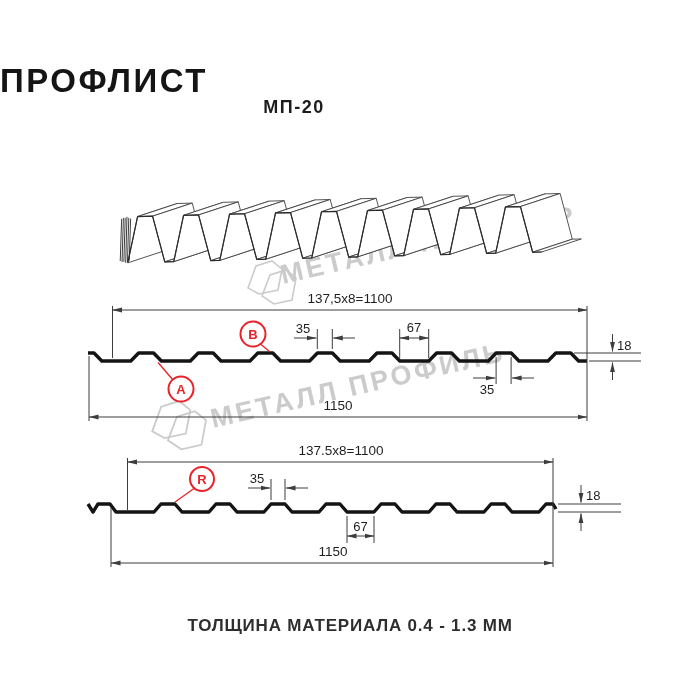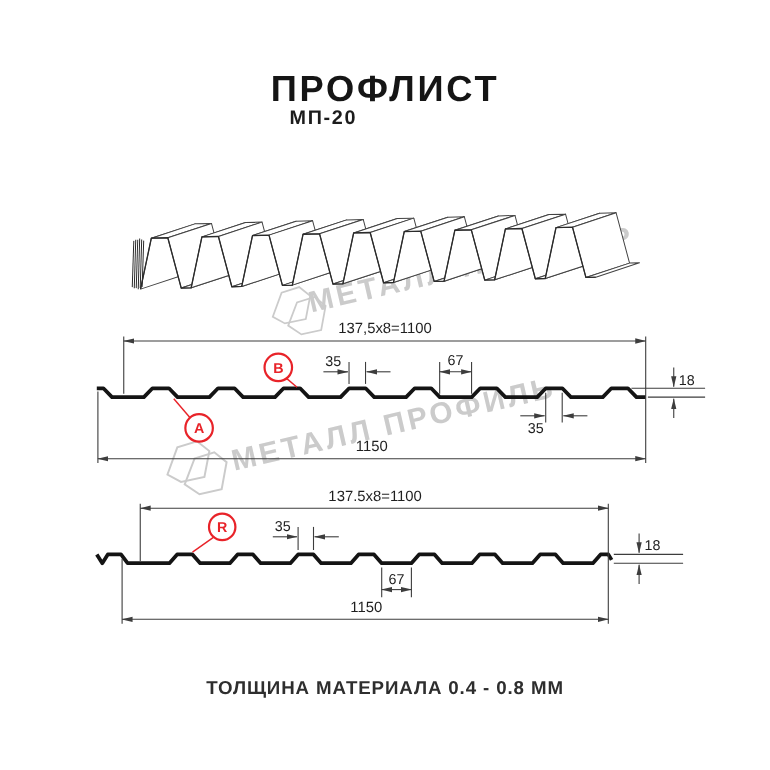--- a/index.html
+++ b/index.html
@@ -1,18 +1,18 @@
 <!DOCTYPE html>
 <html><head>
 <meta charset="utf-8">
 <style>
   html,body{margin:0;padding:0;}
   body{width:700px;height:700px;background:#ffffff;position:relative;overflow:hidden;
        font-family:"Liberation Sans",sans-serif;}
-  .title{position:absolute;top:62px;left:0;width:700px;text-align:center;
+  .title{position:absolute;top:62px;left:0;width:700px;text-align:left;
          font-size:33px;font-weight:700;letter-spacing:2.5px;color:#151515;}
   .subtitle{position:absolute;top:97px;left:0;width:588px;text-align:center;
          font-size:18px;font-weight:600;letter-spacing:1.5px;color:#1c1c1c;}
   .footer-note{position:absolute;top:616px;left:0;width:700px;text-align:center;
          font-size:17px;font-weight:600;letter-spacing:0.8px;color:#2e2e2e;}
   svg{position:absolute;top:0;left:0;}
   .dimtxt{font-size:13px;fill:#1f1f1f;}
   .dimtxt-big{font-size:13.5px;fill:#1f1f1f;}
   .redtxt{font-size:13px;fill:#e82329;font-weight:600;}
   .wmtxt{font-size:27px;font-weight:700;letter-spacing:3px;fill:#cbcbcb;}
@@ -185,13 +185,13 @@
     <text class="dimtxt" x="586" y="500">18</text>
 
     <g>
       <line x1="194" y1="488.5" x2="175" y2="502" stroke="#e82329" stroke-width="1.3"></line>
       <circle cx="202" cy="479" r="12" fill="#ffffff" stroke="#e82329" stroke-width="2"></circle>
       <text class="redtxt" x="202" y="484" text-anchor="middle">R</text>
     </g>
   </g>
 </svg>
 
-<div class="footer-note">ТОЛЩИНА МАТЕРИАЛА 0.4 - 0.8 ММ</div>
+<div class="footer-note">ТОЛЩИНА МАТЕРИАЛА 0.4 - 1.3 ММ</div>
 
 </body></html>

